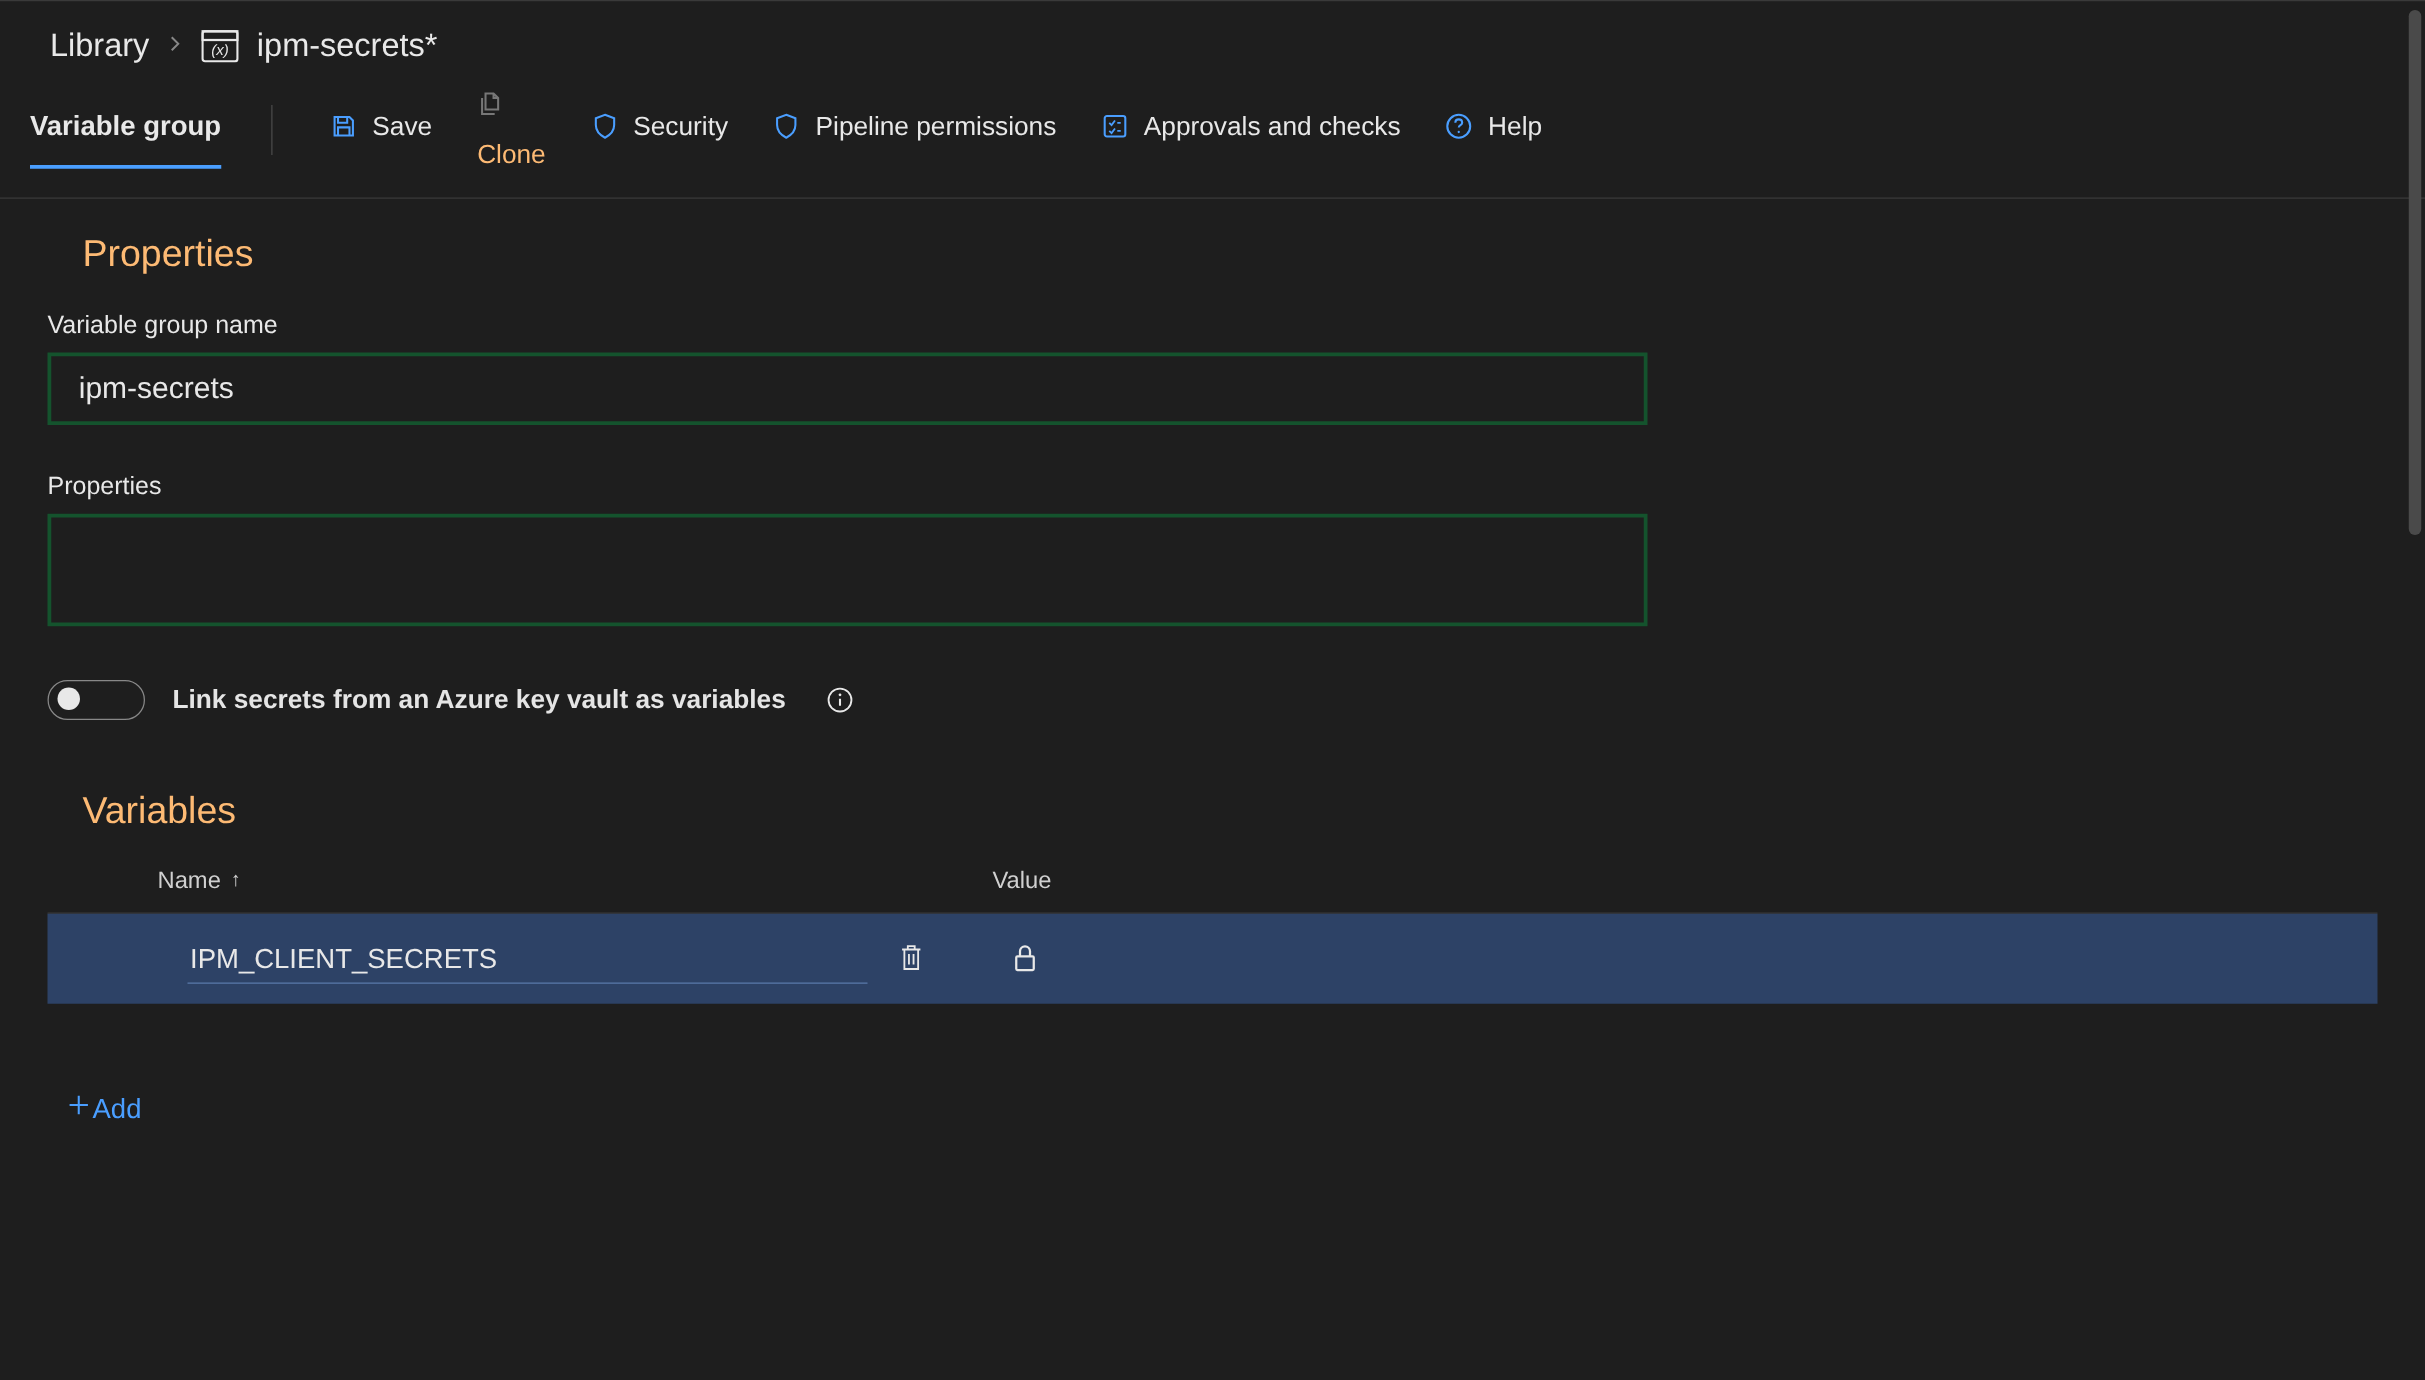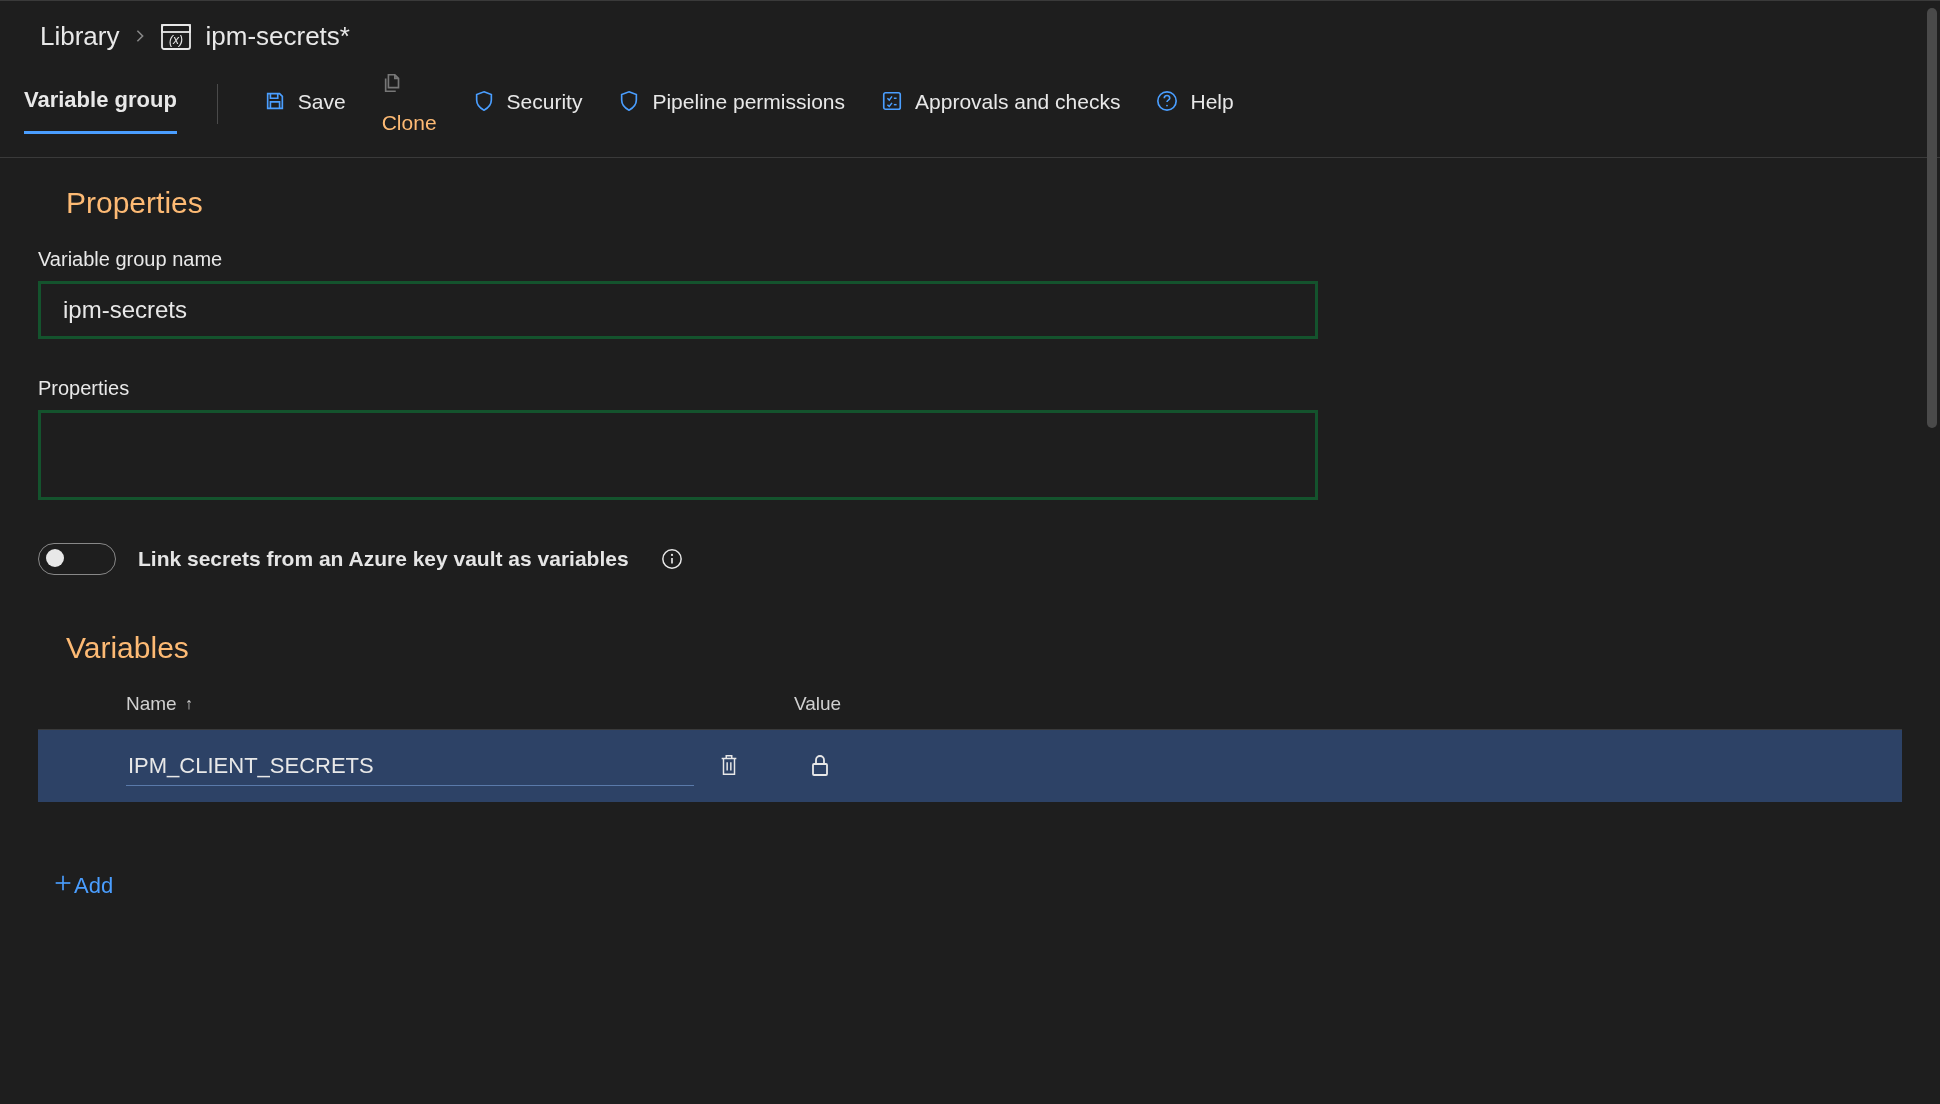--- a/index.html
+++ b/index.html
@@ -205,20 +205,21 @@
       height: 100%;
       position: relative;
     }
     .vars-name-input-wrap {
       position: relative;
       flex: 1;
       margin-right: 18px;
       height: 100%;
       display: flex;
       align-items: center;
+      margin-left: 24px;
     }
     .vars-name-input {
       background: transparent;
       border: none;
       border-bottom: 1px solid #5a7aaa;
       color: #e8e8e8;
       font-size: 22px;
       padding: 6px 2px;
       width: 100%;
       font-family: inherit;

